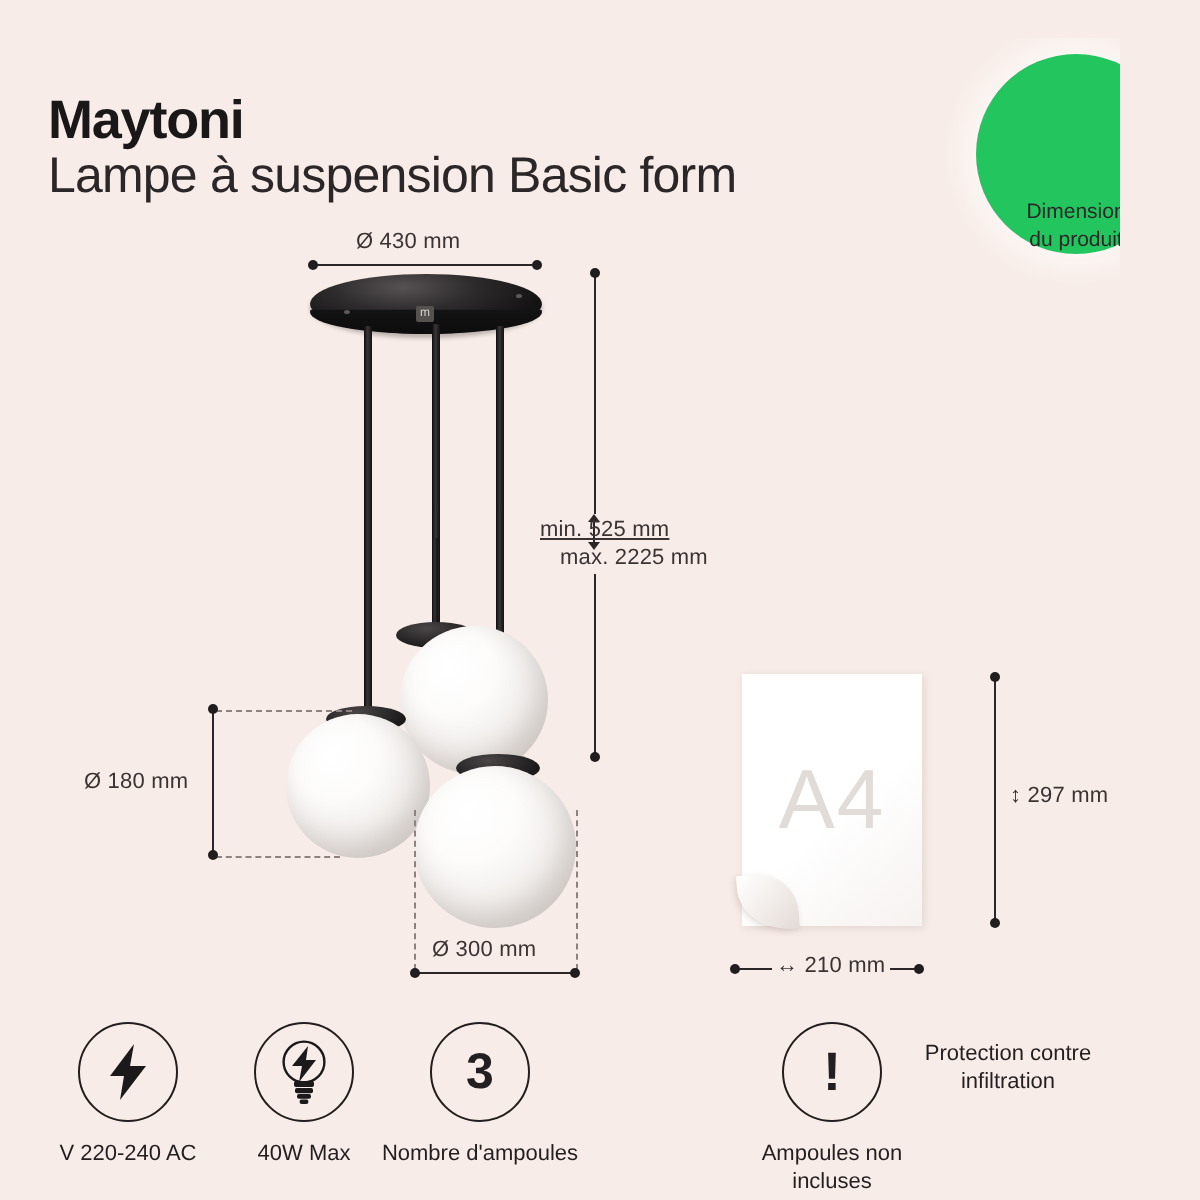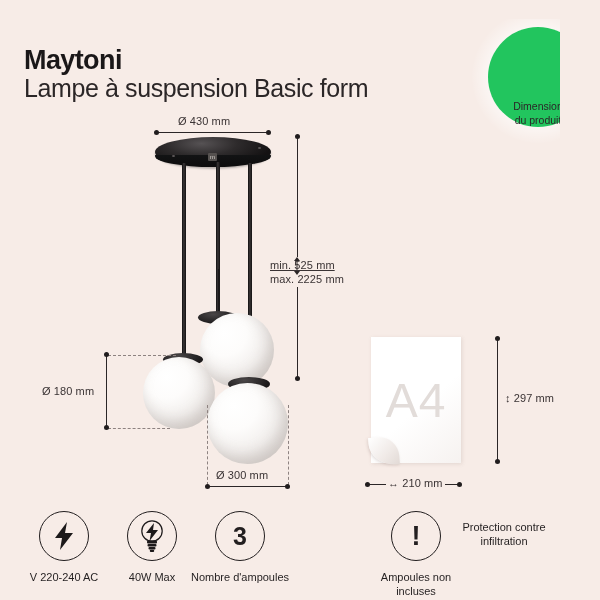--- a/index.html
+++ b/index.html
@@ -85,21 +85,21 @@
 
   
   .a4{
     position:absolute;left:371px;top:318px;width:90px;height:126px;
     background:linear-gradient(140deg,#ffffff 0%,#ffffff 55%,#f6f2f0 100%);
     box-shadow:1px 1px 4px rgba(120,100,95,.16);
   }
   .a4-text{
     position:absolute;left:0;top:0;width:90px;height:126px;
     display:flex;align-items:center;justify-content:center;
-    font-size:48px;font-weight:300;color:#e2dcd9;letter-spacing:1px;
+    font-size:42px;font-weight:300;color:#e2dcd9;letter-spacing:1px;
   }
   .a4-curl{
     position:absolute;left:369px;top:418px;width:30px;height:28px;
     background:linear-gradient(135deg,#ffffff 0%,#f0eae7 60%,#e2dad6 100%);
     border-bottom-left-radius:26px 22px;
     border-top-right-radius:20px;
     box-shadow:-1px 1px 3px rgba(130,110,105,.22);
     transform:rotate(-4deg);
   }
 
@@ -164,21 +164,21 @@
   <div class="dline-v" style="left:297px;top:118px;height:120px;"></div>
   <div class="dline-v" style="left:297px;top:268px;height:92px;"></div>
   <div class="dot" style="left:295px;top:115px;"></div>
   <div class="dot" style="left:295px;top:357px;"></div>
   <svg width="10" height="18" style="position:absolute;left:292px;top:238px;">
     <line x1="5" y1="3" x2="5" y2="15" stroke="#2b2627" stroke-width="1"></line>
     <path d="M5 0 L2 4 H8 Z" fill="#2b2627"></path>
     <path d="M5 18 L2 14 H8 Z" fill="#2b2627"></path>
   </svg>
   <div class="dim-label" style="left:270px;top:240px;text-decoration:underline;">min. 525 mm</div>
-  <div class="dim-label" style="left:270px;top:254px;">max. 2225 mm</div>
+  <div class="dim-label" style="left:280px;top:254px;">max. 2225 mm</div>
 
   <div class="dash-h" style="left:108px;top:336px;width:68px;"></div>
   <div class="dash-h" style="left:108px;top:409px;width:62px;"></div>
   <div class="dline-v" style="left:106px;top:336px;height:73px;"></div>
   <div class="dot" style="left:104px;top:333px;"></div>
   <div class="dot" style="left:104px;top:406px;"></div>
   <div class="dim-label" style="left:42px;top:366px;">Ø 180 mm</div>
 
   <div class="dash-v" style="left:207px;top:386px;height:80px;"></div>
   <div class="dash-v" style="left:288px;top:386px;height:80px;"></div>

